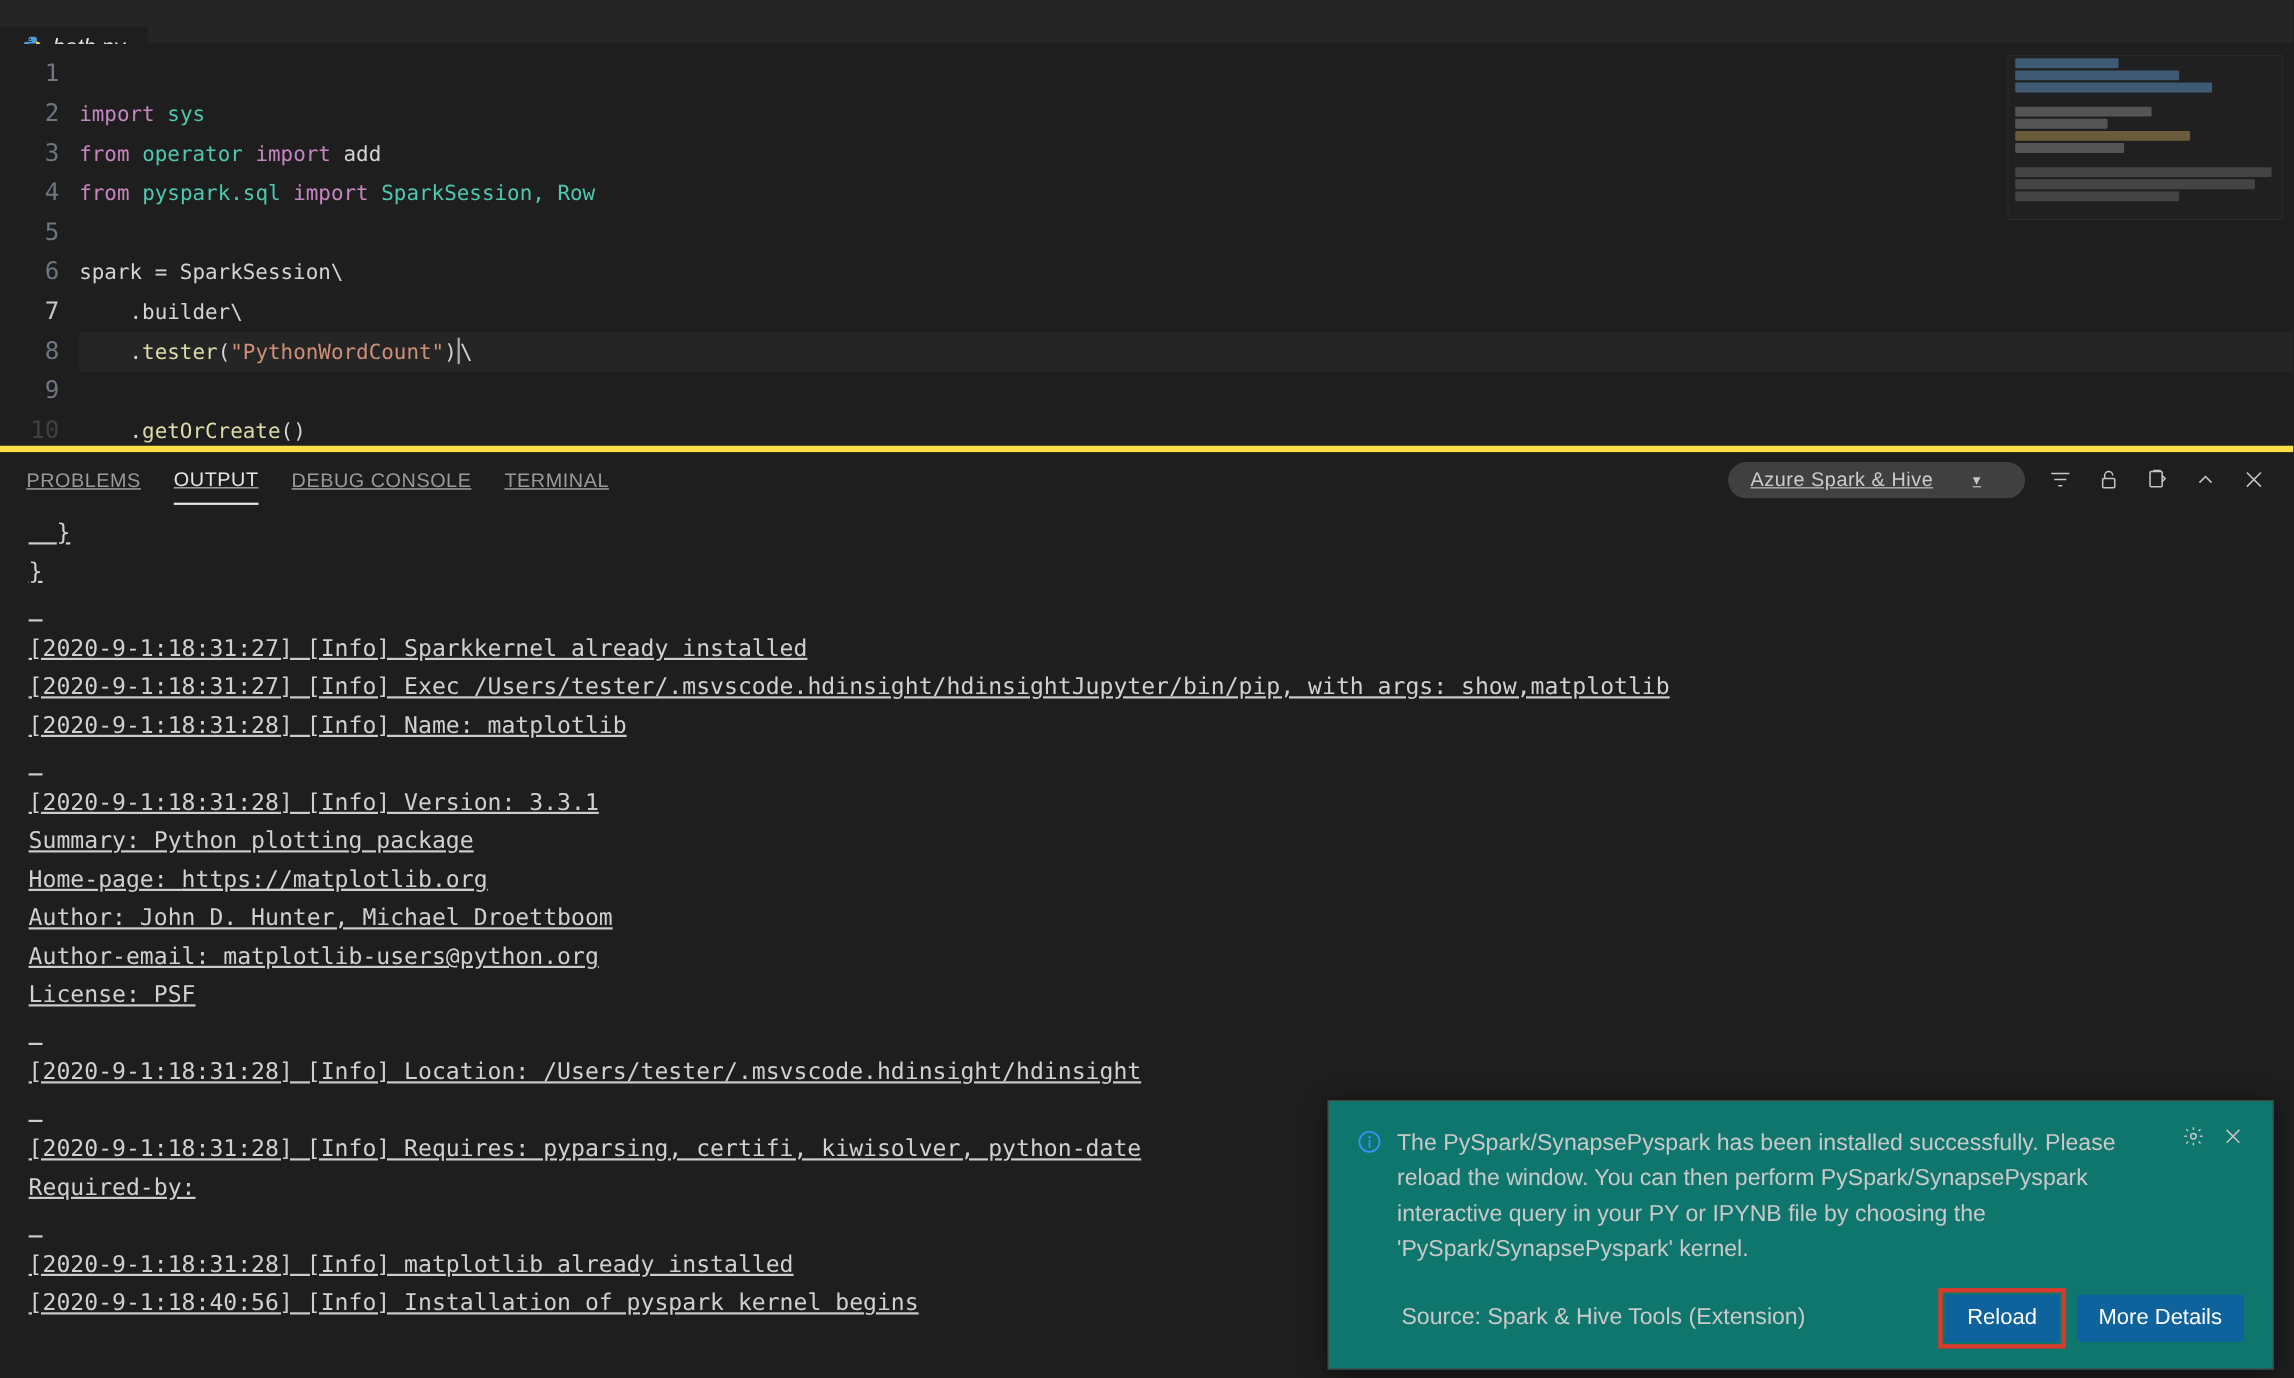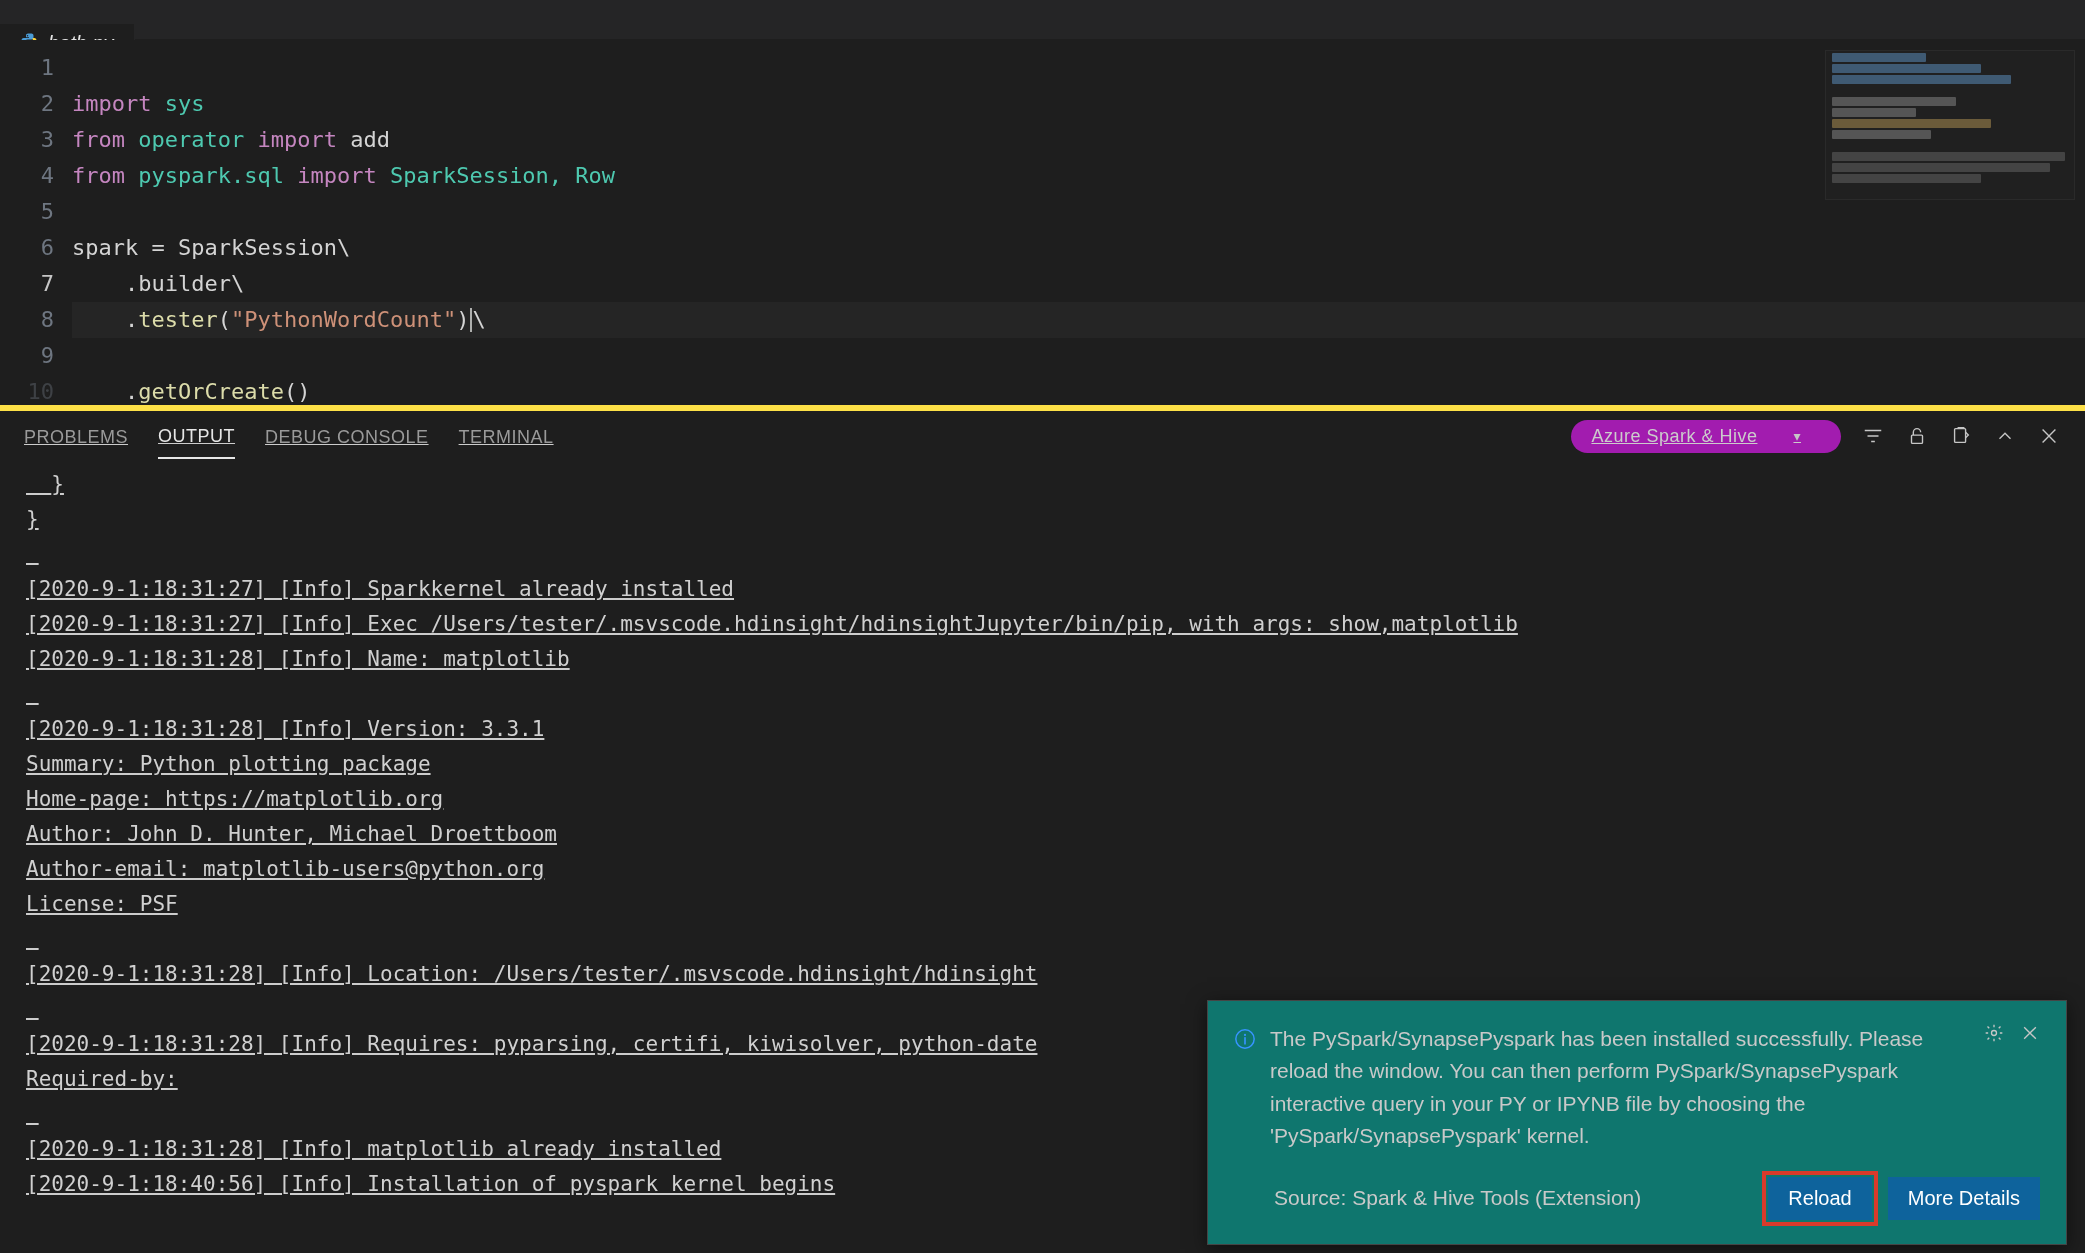--- a/index.html
+++ b/index.html
@@ -51,21 +51,21 @@
     font-family: "Menlo", "Consolas", monospace;
     font-size: 22px;
     line-height: 36px;
     user-select: none;
   }
   .gutter .active { color: #c6c6c6; }
   .code {
     flex: 1;
     padding: 10px 0 0 0;
     font-family: "Menlo", "Consolas", monospace;
-    font-size: 22px;
+    font-size: 19px;
     line-height: 36px;
     white-space: pre;
     color: #d4d4d4;
     overflow: hidden;
   }
   .kw  { color: #c586c0; }
   .mod { color: #4ec9b0; }
   .id  { color: #d4d4d4; }
   .fn  { color: #dcdcaa; }
   .str { color: #ce9178; }
@@ -124,21 +124,21 @@
     color: #e6e6e6;
     border-bottom: 2px solid #e6e6e6;
   }
   .panel-actions {
     margin-left: auto;
     display: flex;
     align-items: center;
     gap: 20px;
   }
   .select-channel {
-    background: #a21caf;
+    background: #404040;
     color: #cccccc;
     border: none;
     border-radius: 18px;
     padding: 6px 40px 6px 20px;
     font-size: 18px;
     display: flex;
     align-items: center;
     gap: 36px;
   }
   .select-channel .chev { color: #c6c6c6; font-size: 14px; }

